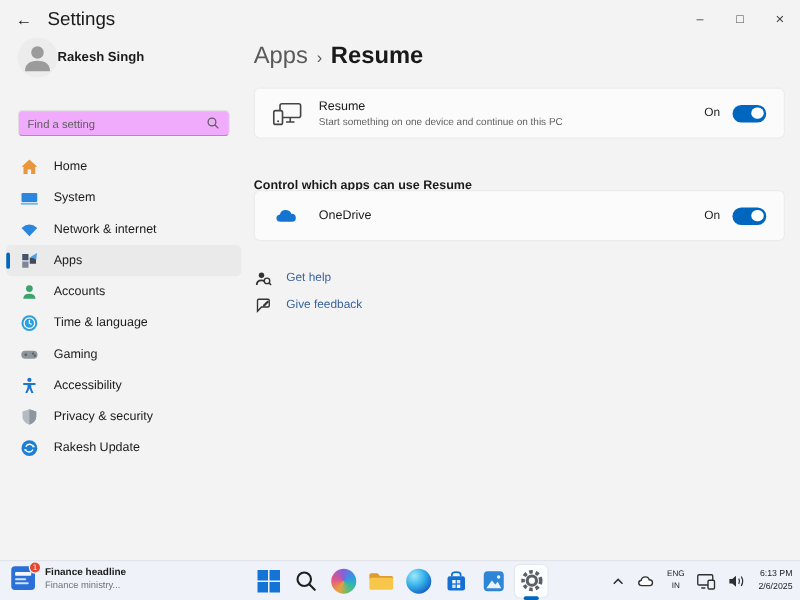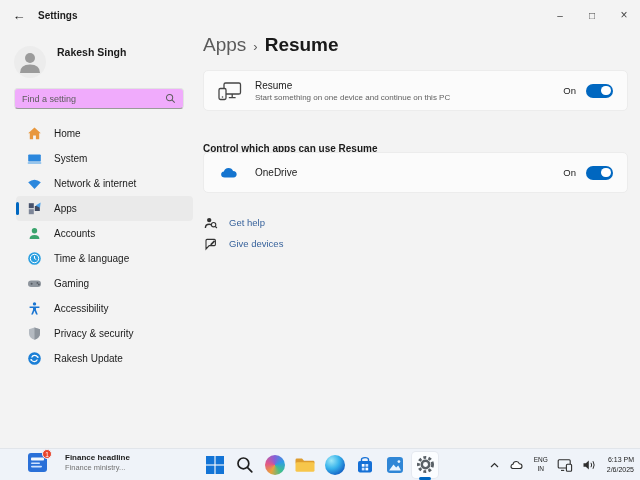--- a/index.html
+++ b/index.html
@@ -4,35 +4,35 @@
 <style>
   * { margin:0; padding:0; box-sizing:border-box; }
   html,body { width:640px; height:480px; overflow:hidden; }
   body { font-family:"Liberation Sans", sans-serif; position:relative; background:#f3f3f3; color:#1b1b1b; }
 
   
   .window { position:absolute; left:0; top:0; width:640px; height:448px; background:#f3f3f3; }
 
   .titlebar { position:absolute; left:0; top:0; right:0; height:30px; display:flex; align-items:center; }
   .back-btn { width:30px; height:24px; margin-left:4px; display:flex; align-items:center; justify-content:center; font-size:13px; color:#1b1b1b; border-radius:4px; }
-  .tb-title { font-size:10px; font-weight:700; margin-left:4px; }
+  .tb-title { font-size:15px; font-weight:400; margin-left:4px; }
   .win-controls { margin-left:auto; display:flex; height:100%; }
   .win-btn { width:32px; height:100%; display:flex; align-items:center; justify-content:center; font-size:10px; color:#444; }
   .win-btn.close { font-size:12px; }
 
   
   .sidebar { position:absolute; left:0; top:30px; width:203px; bottom:0; }
-  .profile { position:absolute; left:14px; top:16px; display:flex; gap:11px; }
+  .profile { position:absolute; left:14px; top:0; display:flex; align-items:center; }
   .avatar { width:32px; height:32px; border-radius:50%; background:#ececec; overflow:hidden; flex:none; }
   .profile-name { font-size:10.5px; font-weight:600; }
 
   .searchbox { position:absolute; left:14px; top:58px; width:170px; height:21px; background:#f0abfc; border:1px solid #e2e2e2; border-bottom:1px solid #9a9a9a; border-radius:4px; display:flex; align-items:center; padding:0 7px; }
   .search-ph { flex:1; font-size:9px; color:#5d5d5d; }
 
-  .nav { position:absolute; left:16px; right:10px; top:91px; }
+  .nav { position:absolute; left:5px; right:10px; top:91px; }
   .nav-item { height:25px; display:flex; align-items:center; gap:12px; padding-left:11px; border-radius:4px; position:relative; }
   .nav-item.selected { background:#eaeaea; }
   .nav-item.selected::before { content:""; position:absolute; left:0; top:6px; width:3px; height:13px; border-radius:2px; background:#0067c0; }
   .nav-icon { width:15px; height:15px; flex:none; display:flex; }
   .nav-label { font-size:10px; color:#1b1b1b; }
 
   
   .main { position:absolute; left:203px; top:30px; right:12px; bottom:0; }
   .breadcrumb { position:absolute; left:0; top:4px; display:flex; align-items:baseline; gap:7px; }
   .bc-parent { font-size:19px; color:#5a5a5a; }
@@ -53,21 +53,21 @@
 
   .section-header { position:absolute; left:0; top:113px; font-size:10px; font-weight:700;text-align:center; }
 
   .links { position:absolute; left:1px; top:182px; }
   .link-row { display:flex; align-items:center; gap:11px; height:21px; }
   .link-icon { width:14px; display:flex; flex:none; }
   .link-text { font-size:9.5px; color:#38639c; }
 
   
   .taskbar { position:absolute; left:0; bottom:0; width:640px; height:32px; background:#eff3f9; border-top:1px solid #e1e5ea; }
-  .widget { position:absolute; left:9px; top:4px; display:flex; align-items:flex-start; gap:18px;margin-left:19px; }
+  .widget { position:absolute; left:9px; top:4px; display:flex; align-items:flex-start; gap:8px; }
   .widget-icon { width:19px; height:19px; background:#2a70d8; border-radius:3px; position:relative; flex:none; }
   .widget-badge { position:absolute; top:-4px; right:-5px; min-width:10px; height:10px; border-radius:5px; background:#e8452c; color:#fff; font-size:6.5px; display:flex; align-items:center; justify-content:center; border:1px solid #eff3f9; }
   .widget-title { font-size:8px; font-weight:700; line-height:1.3; }
   .widget-sub { font-size:7.5px; color:#737373; line-height:1.25; }
 
   .task-icons { position:absolute; left:50%; top:0; height:100%; transform:translateX(-50%); display:flex; align-items:center; gap:4px; }
   .task-icon { width:26px; height:26px; border-radius:4px; display:flex; align-items:center; justify-content:center; position:relative; }
   .task-icon.active { background:#fbfdff; box-shadow:0 0 0 1px #e5e9f0; }
   .task-icon.active::after { content:""; position:absolute; bottom:-2px; left:50%; transform:translateX(-50%); width:12px; height:2.5px; border-radius:2px; background:#0067c0; }
   .circle-icon { width:20px; height:20px; border-radius:50%; }
@@ -282,21 +282,21 @@
         </span>
         <span class="link-text">Get help</span>
       </div>
       <div class="link-row">
         <span class="link-icon">
           <svg viewBox="0 0 14 14" width="14" height="14">
               <path d="M2 12 V3.4 Q2 2.4 3 2.4 H10.4 Q11.4 2.4 11.4 3.4 V7.6 Q11.4 8.6 10.4 8.6 H5.2 Z" fill="none" stroke="#333" stroke-width="1.1"></path>
               <path d="M6.6 6.7 L10 3.3 L11.2 4.5 L7.8 7.9 L6.2 8.3 Z" fill="#333"></path>
             </svg>
         </span>
-        <span class="link-text">Give devices</span>
+        <span class="link-text">Give feedback</span>
       </div>
     </div>
   </div>
 </div>
 
 <div class="taskbar">
 
   <div class="widget">
     <div class="widget-icon">
       <svg viewBox="0 0 19 19" width="19" height="19">

